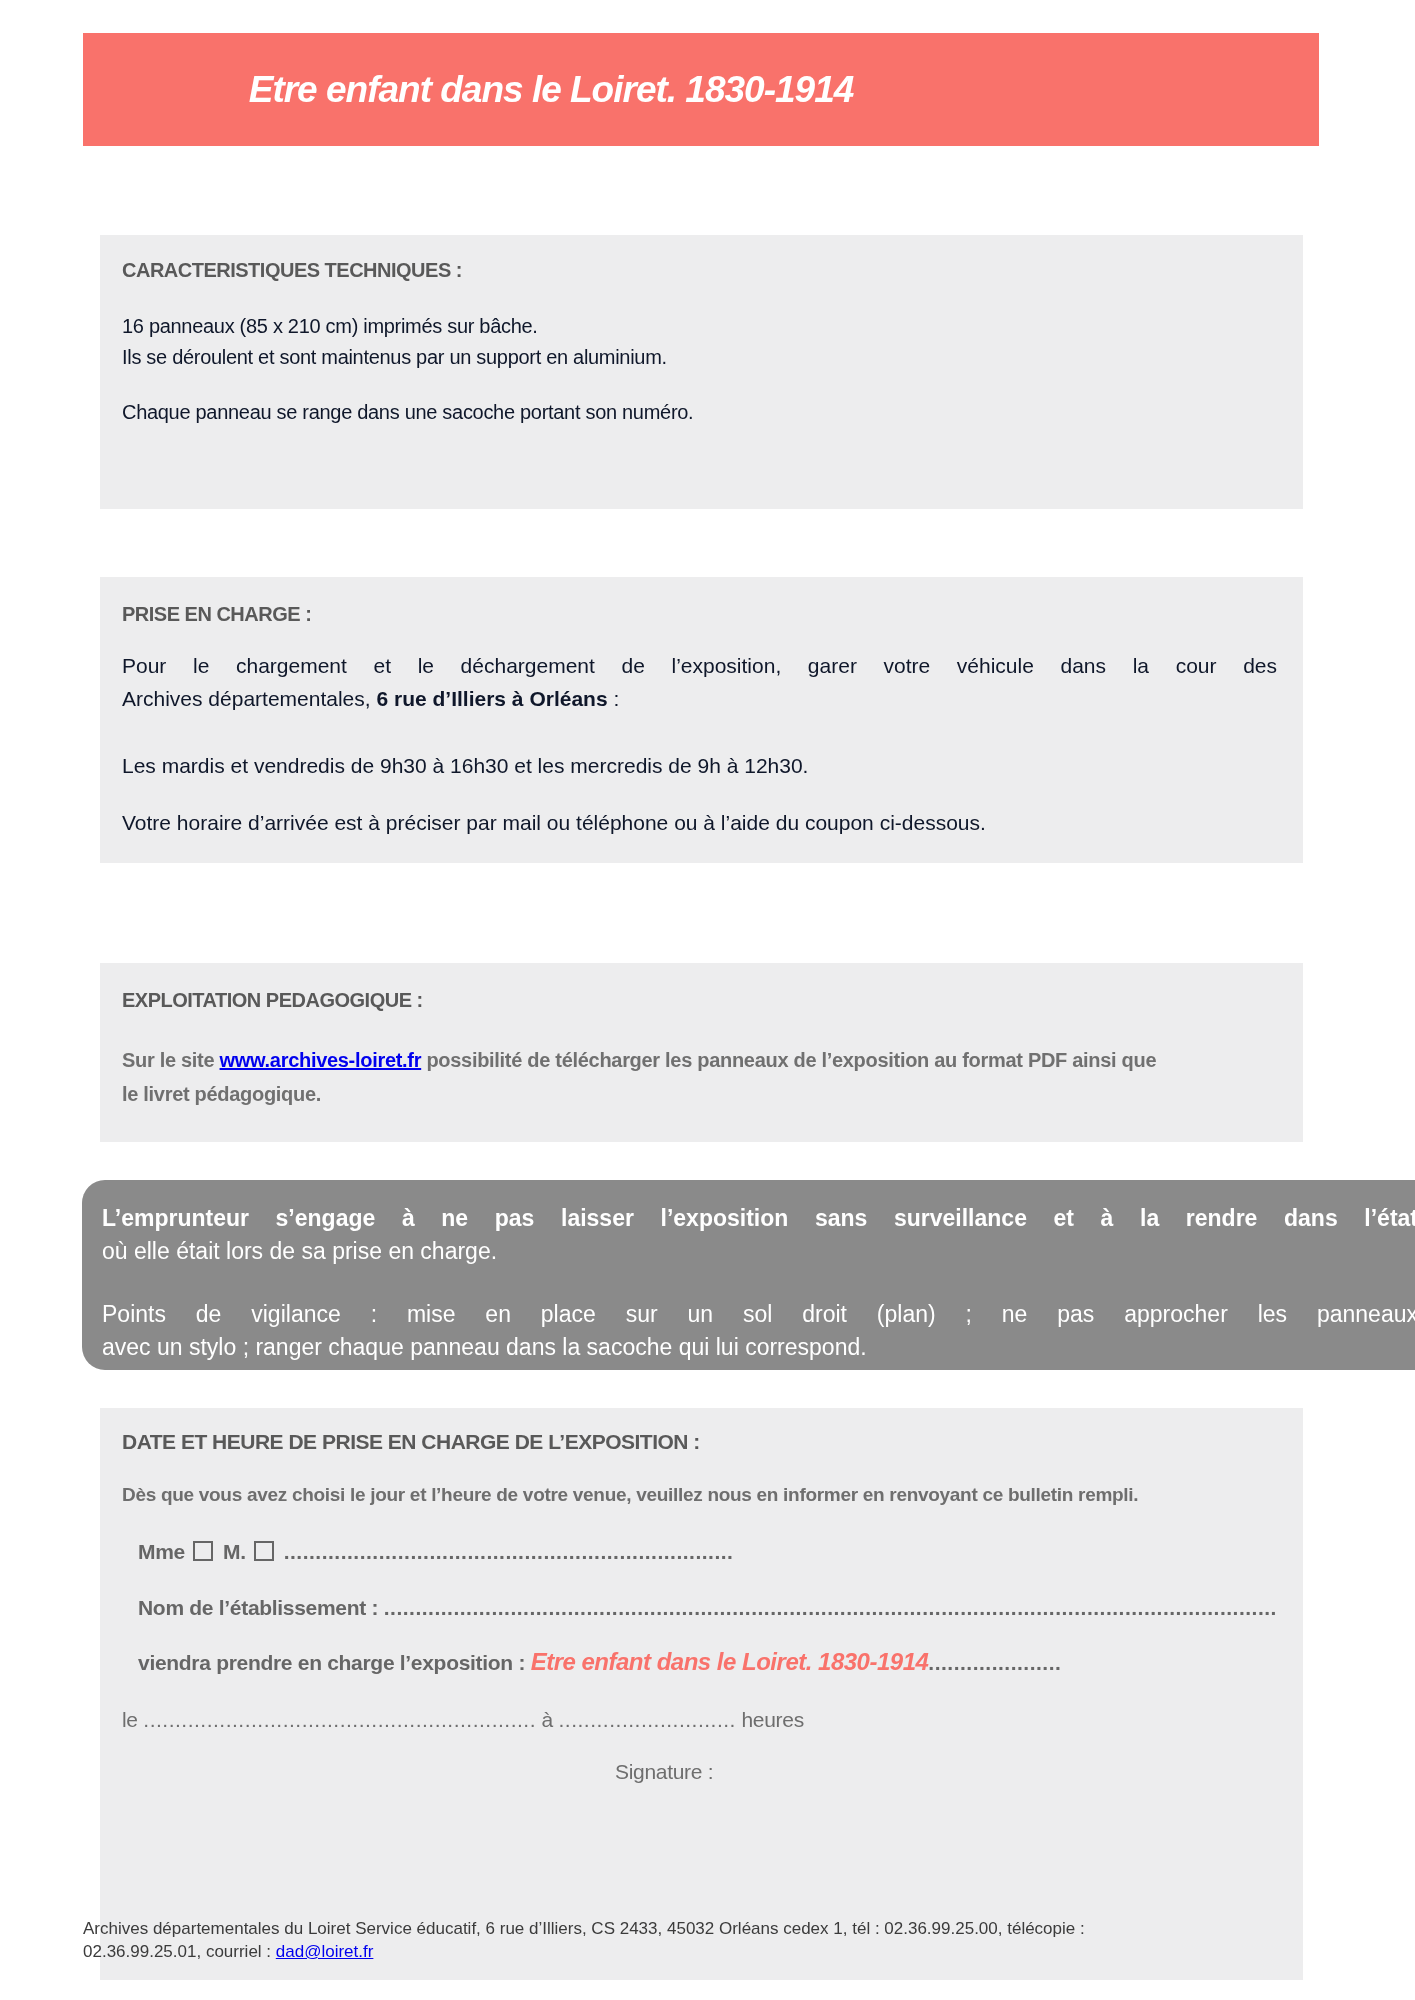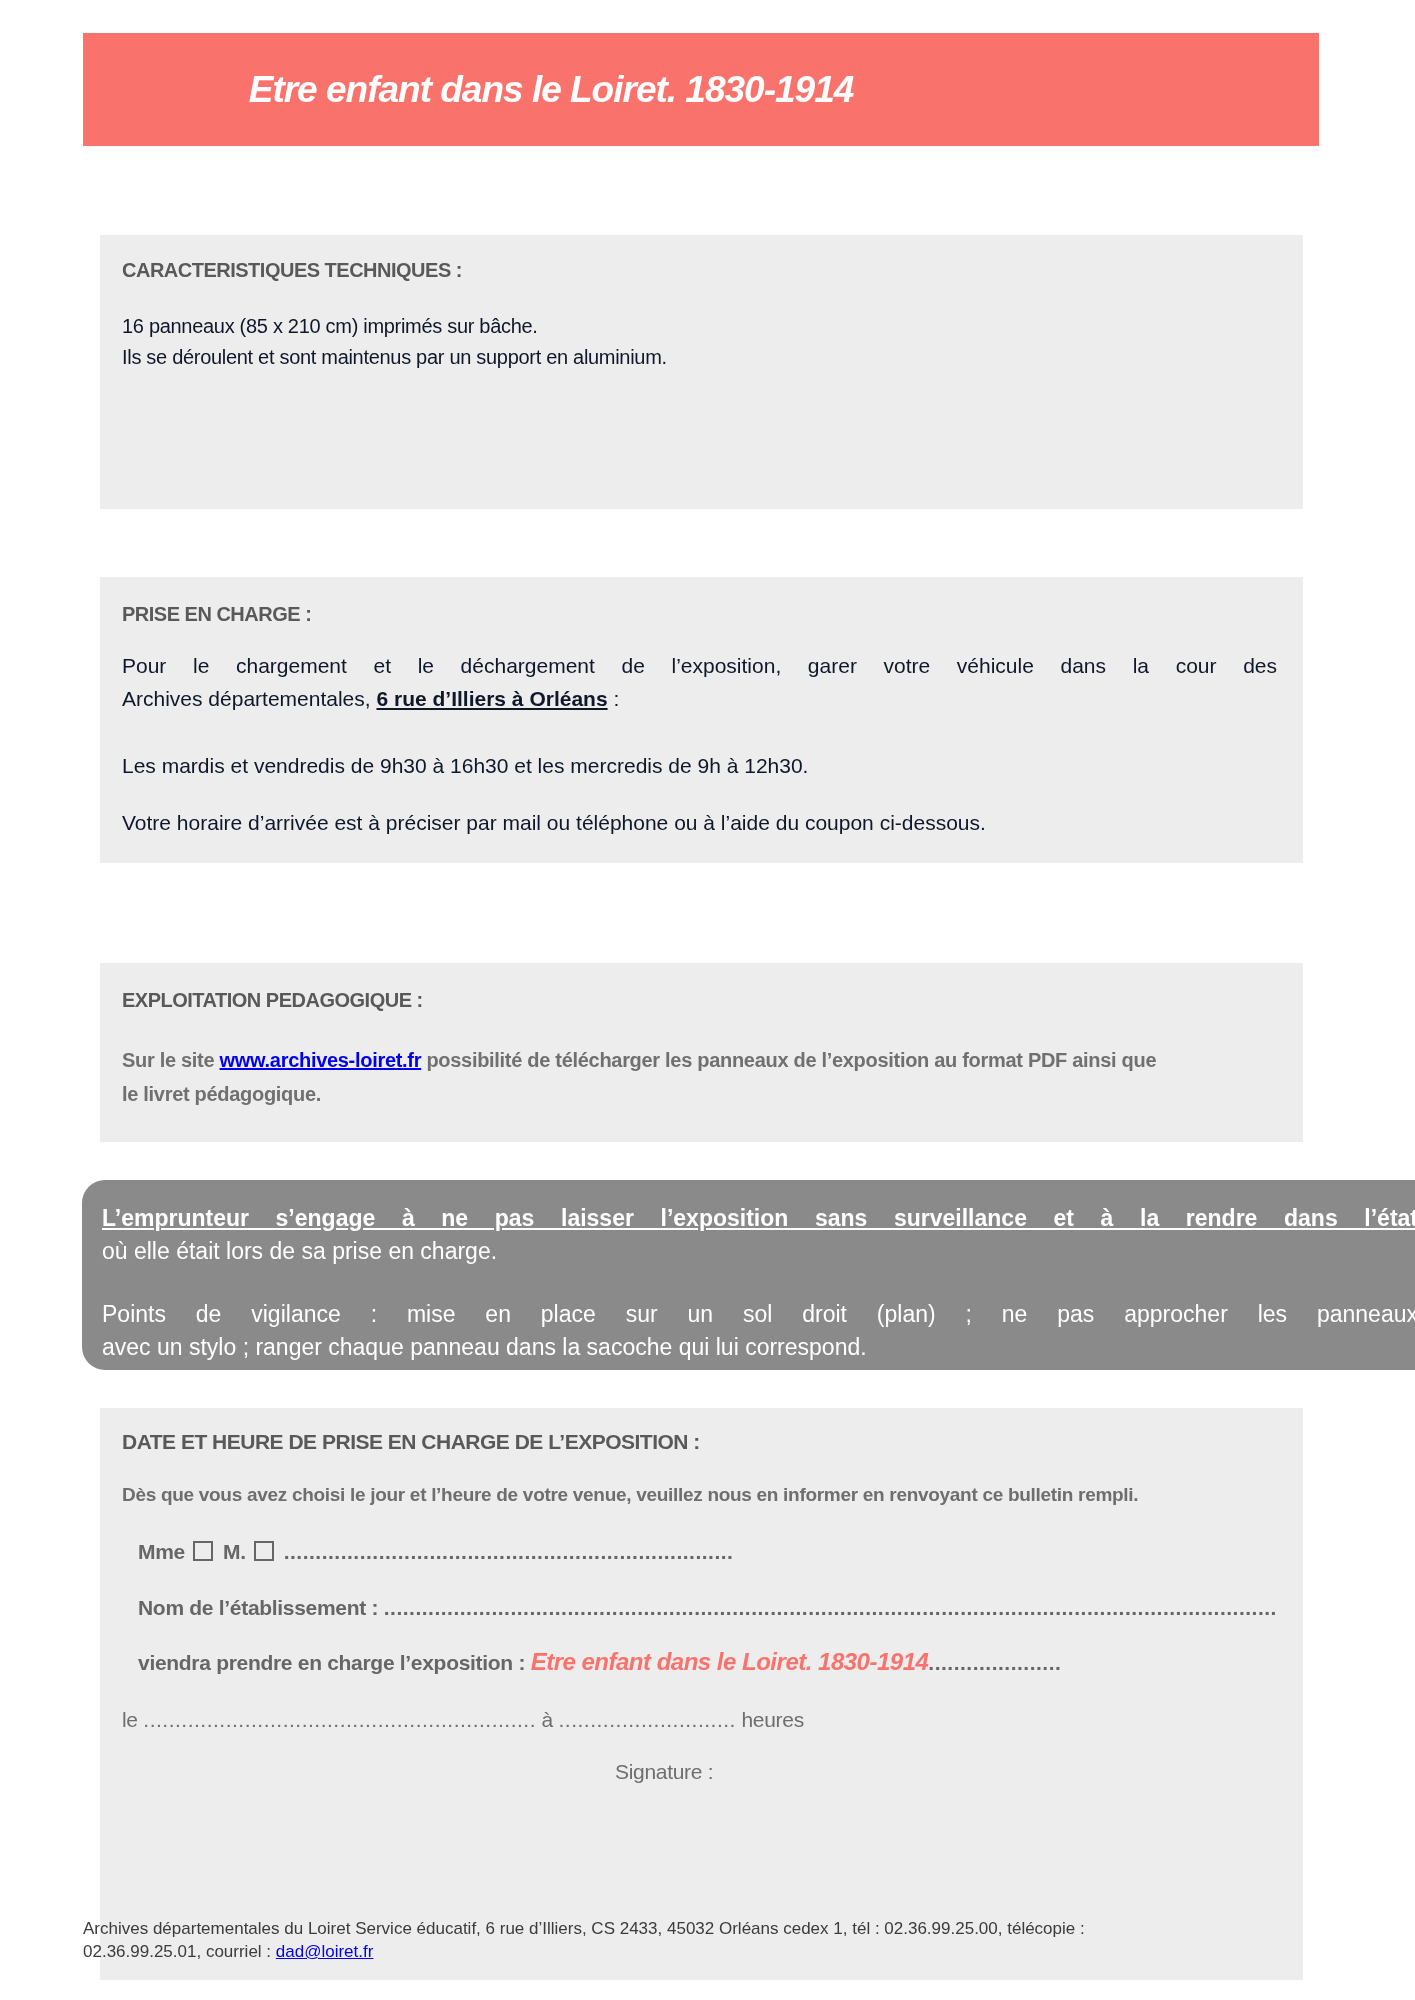--- a/index.html
+++ b/index.html
@@ -40,21 +40,21 @@
   .expl-body { font-size:20px; font-weight:bold; color:#707070; line-height:34px; }
   .doclink { color:var(--link,#0000ee); text-decoration:underline; cursor:pointer; }
 
   
   .dark {
     position:absolute; left:82px; top:1180px; width:1356px; height:190px;
     background:var(--dark-bg,#8a8a8a); color:#ffffff;border-radius:23px;
   }
   .dark .txt { color:#ffffff; left:20px; right:20px; }
   .dark-body { font-size:23px; line-height:33px; }
-  .b { font-weight:bold;text-decoration:underline; }
+  .b { font-weight:bold; }
 
   
   .form-intro { font-size:19px; font-weight:bold; color:#6e6e6e; letter-spacing:-0.3px; white-space:nowrap; }
   .form-line  { font-size:21px; font-weight:bold; color:#666666; letter-spacing:-0.3px; white-space:nowrap; overflow:hidden;margin-left:16px; }
   .form-line-reg { font-size:21px; color:#6e6e6e; letter-spacing:-0.3px; white-space:nowrap; overflow:hidden; }
   .checkbox {
     display:inline-block; width:16px; height:16px; border:2px solid #666666;
     vertical-align:-2px; margin:0 10px 0 8px; background:var(--section-bg,#ededee);
   }
   .expo-inline {
@@ -75,20 +75,21 @@
 <div class="page">
 
   <div class="banner">
     <div class="banner-title">Etre enfant dans le Loiret. 1830-1914</div>
   </div>
 
   <div class="sec" id="sec-tech">
     <div class="sec-heading" style="top:24px">CARACTERISTIQUES TECHNIQUES :</div>
     <div class="txt tech-body cond" style="top:76px">16 panneaux (85 x 210 cm) imprimés sur bâche.</div>
     <div class="txt tech-body cond" style="top:107px">Ils se déroulent et sont maintenus par un support en aluminium.</div>
+    <div class="txt tech-body cond" style="top:162px">Chaque panneau se range dans une sacoche portant son numéro.</div>
   </div>
 
   <div class="sec" id="sec-prise">
     <div class="sec-heading" style="top:26px">PRISE EN CHARGE :</div>
     <div class="txt prise-body jline" style="top:72px">
       <span>Pour le chargement et le déchargement de l’exposition, garer votre véhicule dans la cour des</span>
     </div>
     <div class="txt prise-body" style="top:105px">
       <span>Archives départementales, </span><span class="b">6 rue d’Illiers à Orléans</span><span> :</span>
     </div>

